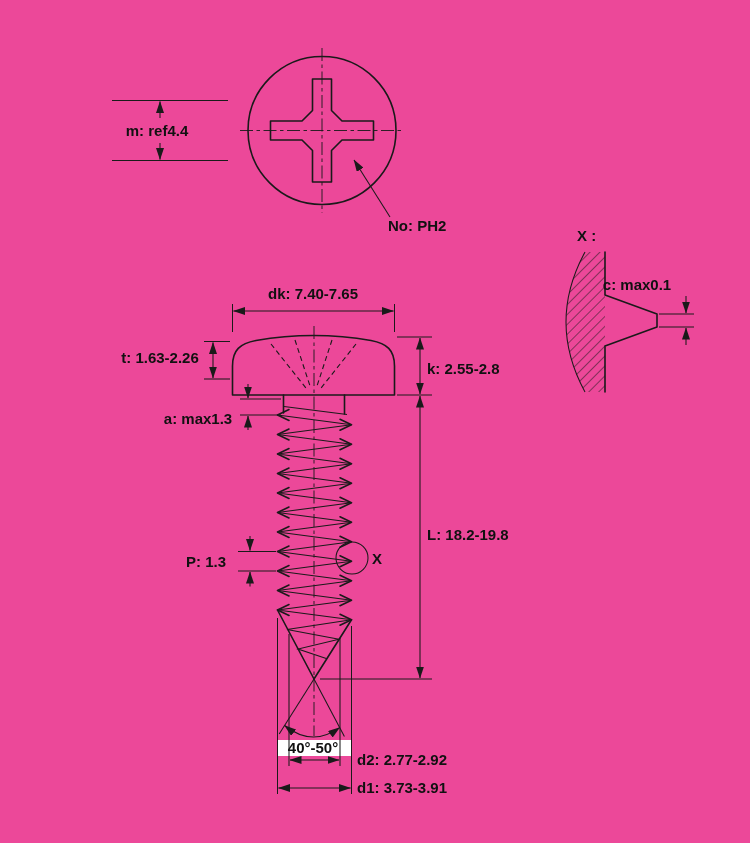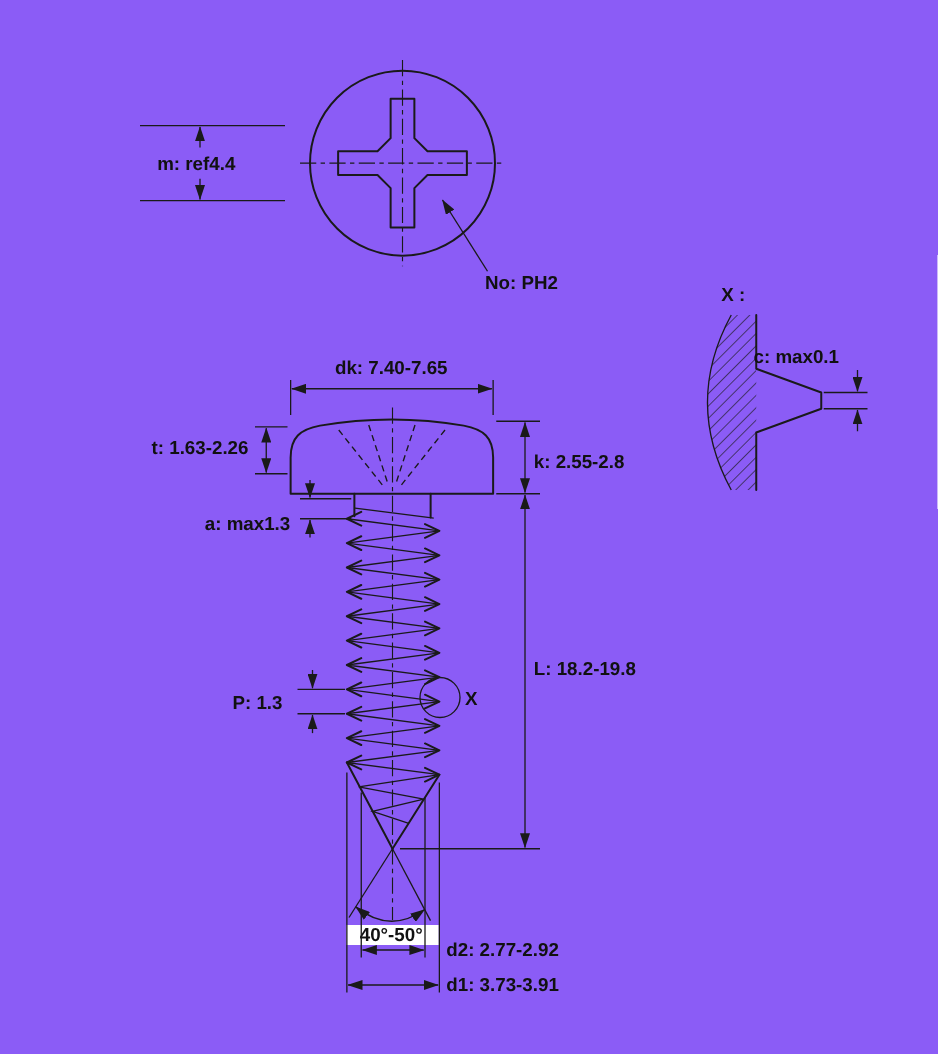--- a/index.html
+++ b/index.html
@@ -1,16 +1,16 @@
 <!DOCTYPE html>
 <html><head>
 <meta charset="utf-8">
 <style>
   html,body{margin:0;padding:0;background:#ffffff;}
-  .stage{position:relative;width:750px;height:843px;background:#8b5cf6;overflow:hidden;}
+  .stage{position:relative;width:750px;height:843px;background:#ec4899;overflow:hidden;}
   svg text{font-family:"Liberation Sans",sans-serif;font-weight:700;font-size:15px;fill:#111111;}
   .thick{stroke:#1a1a1a;stroke-width:1.6;fill:none;stroke-linejoin:round;stroke-linecap:round;}
   .thin{stroke:#1a1a1a;stroke-width:1.05;fill:none;}
   .dash{stroke:#1a1a1a;stroke-width:1.1;fill:none;stroke-dasharray:5 3.5;}
   .cl{stroke:#1a1a1a;stroke-width:0.9;fill:none;stroke-dasharray:13 3.5 3.5 3.5;}
 </style>
 </head>
 <body>
 
 <div class="stage">

